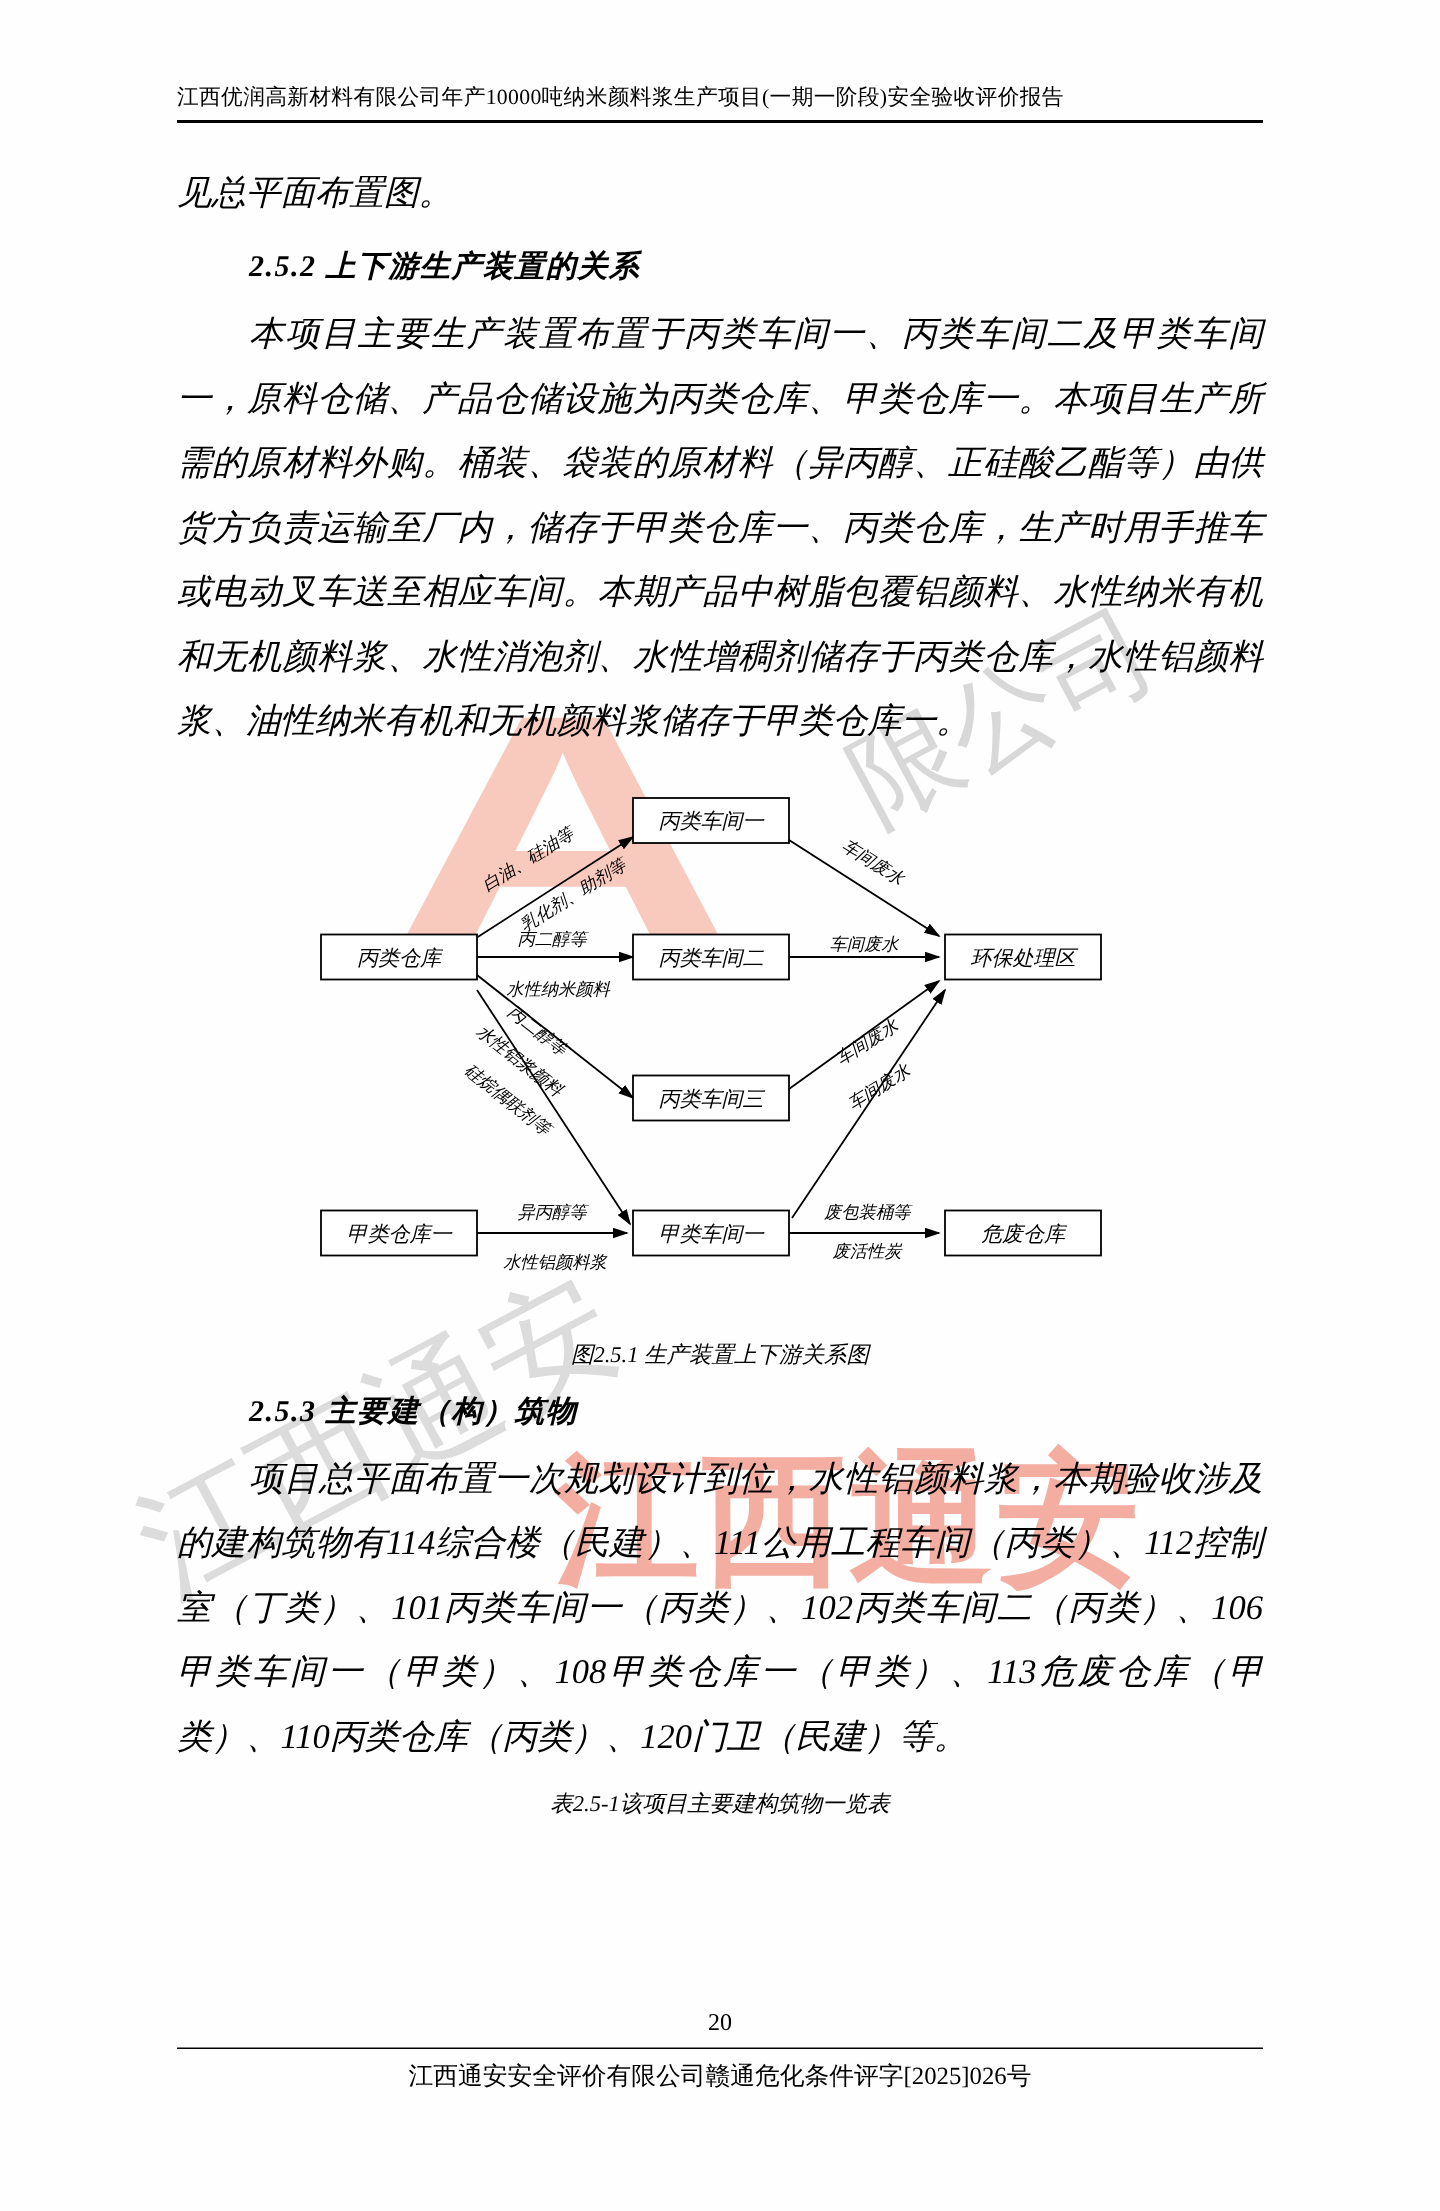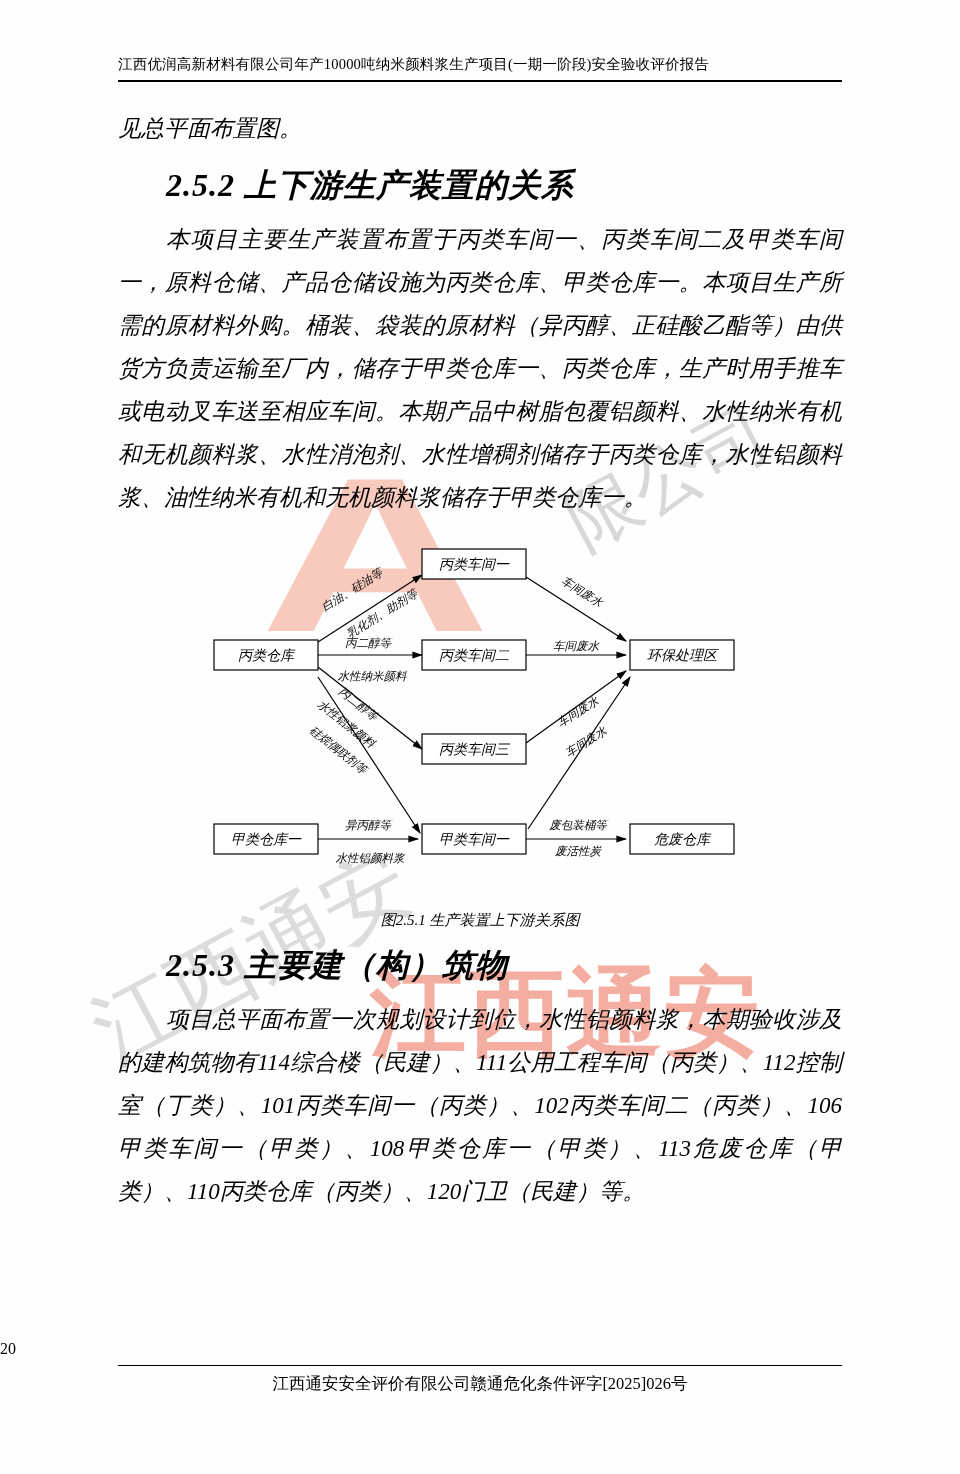--- a/index.html
+++ b/index.html
@@ -106,21 +106,21 @@
     margin: 0 0 0 0;
     font-size: 23px;
     line-height: 43px;
     text-align: justify;
     text-justify: inter-ideograph;
   }
   p.para.indent {
     text-indent: 48px;
   }
   h3.heading {
-    font-size: 32px;
+    font-size: 20px;
     font-weight: bold;
     margin: 14px 0 10px 0;
     padding-left: 48px;
     letter-spacing: 1px;
     font-family: "Liberation Serif", serif;
   }
   .caption {
     text-align: center;
     font-size: 15px;
     margin: 0;
@@ -133,21 +133,21 @@
     height: 370px;
     margin: 18px 0 4px 0;
   }
   .diagram svg { display: block; }
 
   
   .page-num {
     position: absolute;
     left: 0; right: 0;
     top: 1340px;
-    text-align: left;
+    text-align: center;
     font-size: 16px;
   }
   .footer-rule {
     position: absolute;
     left: 118px;
     top: 1365px;
     width: 724px;
     border-top: 1px solid #000;
   }
   .footer {
@@ -270,20 +270,21 @@
           </g>
         </svg>
       </div>
 
       <p class="caption">图2.5.1 生产装置上下游关系图</p>
 
       <h3 class="heading">2.5.3  主要建（构）筑物</h3>
 
       <p class="para indent">项目总平面布置一次规划设计到位，水性铝颜料浆，本期验收涉及的建构筑物有114综合楼（民建）、111公用工程车间（丙类）、112控制室（丁类）、101丙类车间一（丙类）、102丙类车间二（丙类）、106甲类车间一（甲类）、108甲类仓库一（甲类）、113危废仓库（甲类）、110丙类仓库（丙类）、120门卫（民建）等。</p>
 
+      <p class="caption" style="margin-top:14px;">表2.5-1该项目主要建构筑物一览表</p>
     </div>
 
     <div class="page-num">20</div>
     <div class="footer-rule"></div>
     <div class="footer">
       <span>江西通安安全评价有限公司</span>
       <span>赣通危化条件评字[2025]026号</span>
     </div>
 
   </div>

